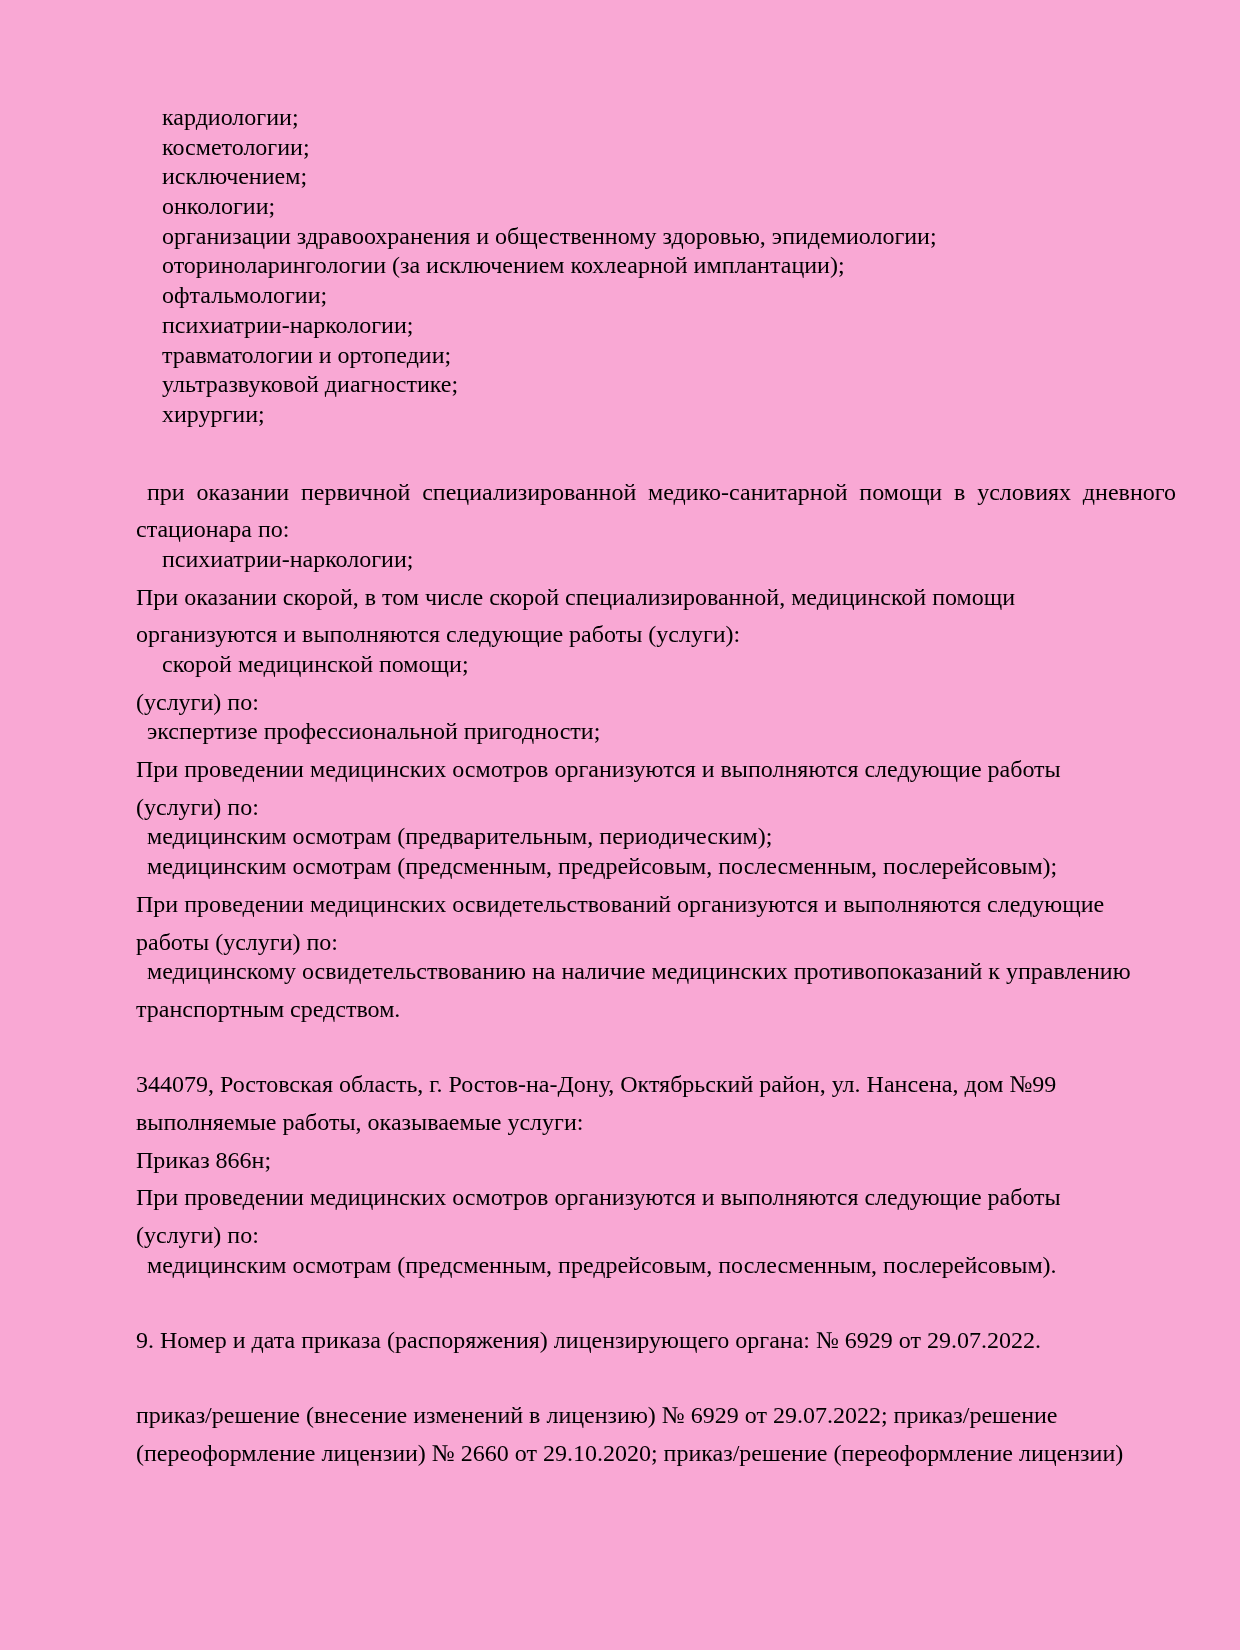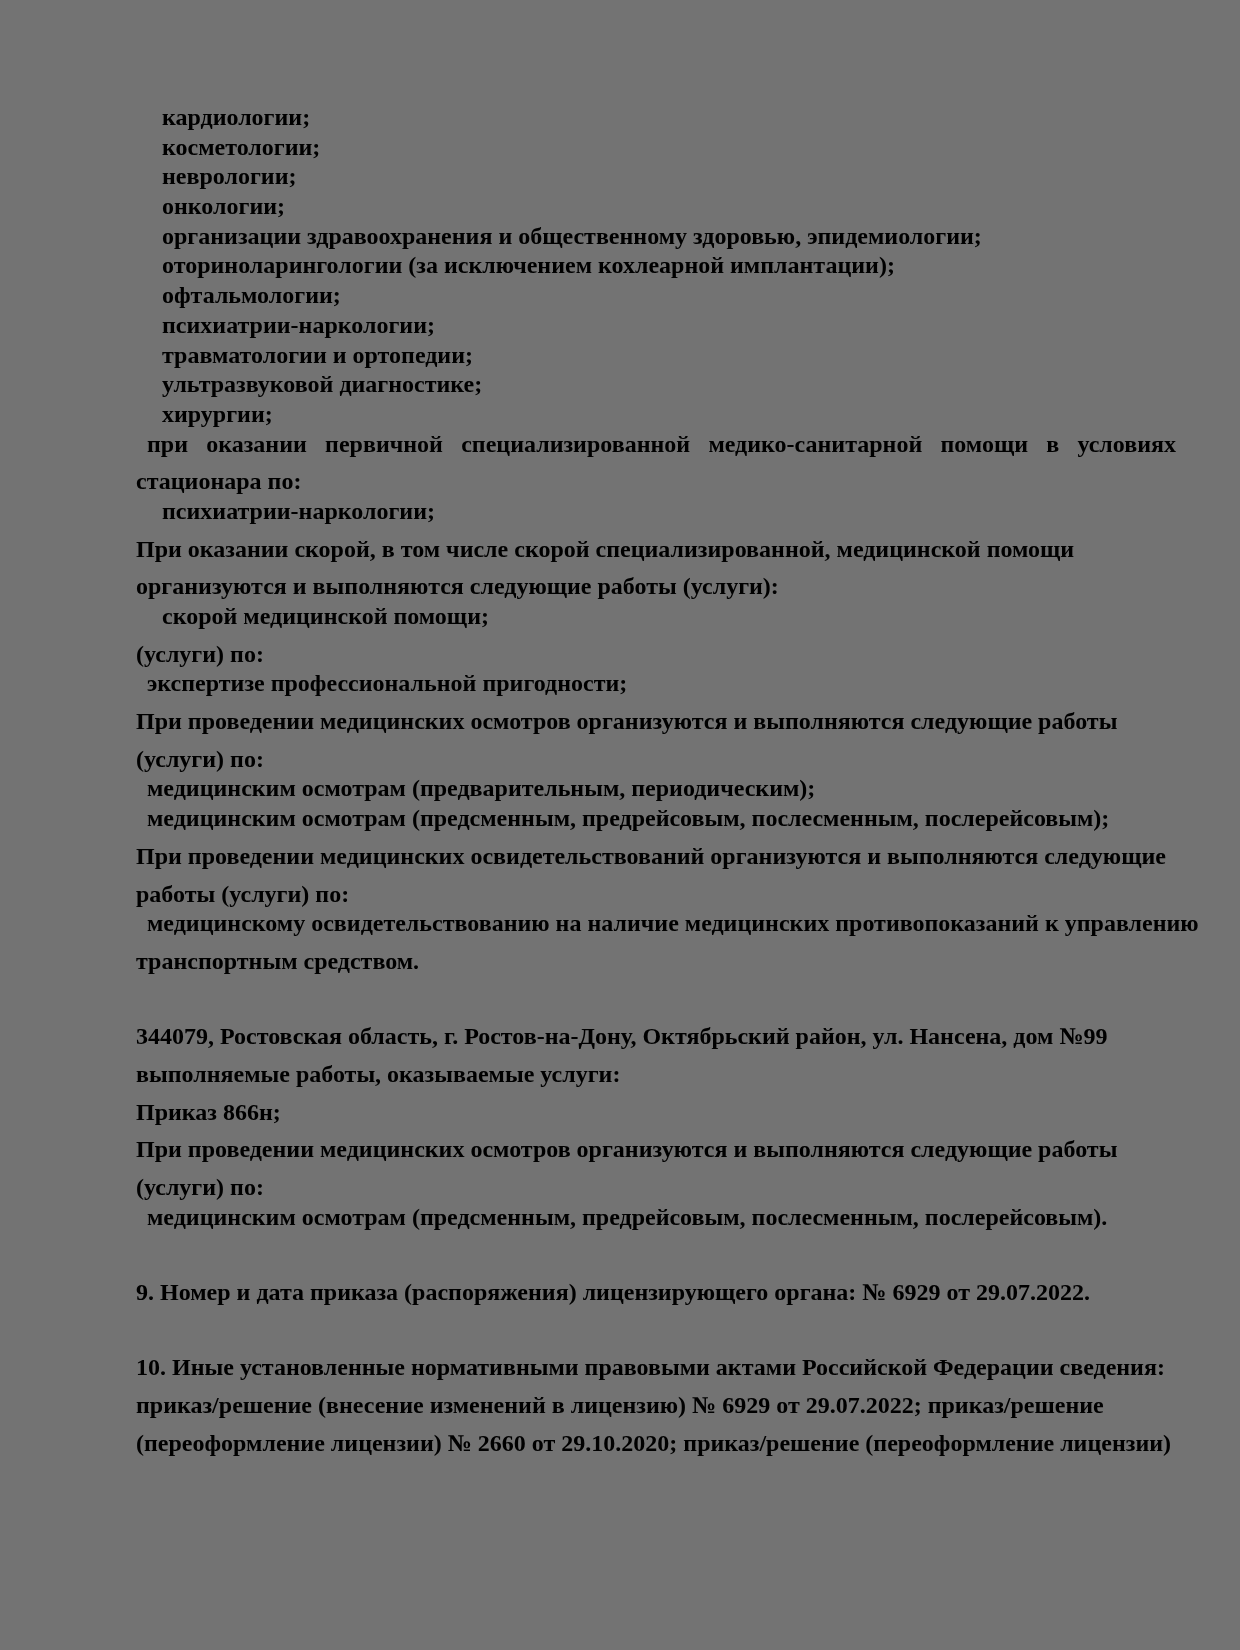--- a/index.html
+++ b/index.html
@@ -4,25 +4,24 @@
 <style>
   html, body {
     margin: 0;
     padding: 0;
     background: #ffffff;
   }
   .page {
     position: relative;
     width: 1240px;
     height: 1650px;
-    background: #737373;
+    background: #f9a8d4;
     overflow: hidden;
     font-family: "Liberation Serif", "DejaVu Serif", serif;
     color: #000000;
-    font-weight: bold;
   }
   .doc {
     position: absolute;
     left: 136px;
     top: 103px;
     width: 1040px;
   }
   .line {
     font-size: 24px;
     line-height: 29.7px;
@@ -31,31 +30,32 @@
     color: #000000;
   }
   .ind0 { padding-left: 0; margin-top: 8px; }
   .ind1 { padding-left: 11px; }
   .ind2 { padding-left: 26px; }
   .stretch {
     white-space: normal;
     text-align: justify;
     text-align-last: justify;
     overflow: hidden;
+    margin-top: 48px;
   }
   .blank {  }
 </style>
 </head>
 <body>
 
 <div class="page">
   <div class="doc">
       <div class="line ind2">кардиологии;</div>
       <div class="line ind2">косметологии;</div>
-      <div class="line ind2">неврологии;</div>
+      <div class="line ind2">исключением;</div>
       <div class="line ind2">онкологии;</div>
       <div class="line ind2">организации здравоохранения и общественному здоровью, эпидемиологии;</div>
       <div class="line ind2">оториноларингологии (за исключением кохлеарной имплантации);</div>
       <div class="line ind2">офтальмологии;</div>
       <div class="line ind2">психиатрии-наркологии;</div>
       <div class="line ind2">травматологии и ортопедии;</div>
       <div class="line ind2">ультразвуковой диагностике;</div>
       <div class="line ind2">хирургии;</div>
       <div class="line ind1 stretch">при оказании первичной специализированной медико-санитарной помощи в условиях дневного</div>
       <div class="line ind0">стационара по:</div>
@@ -76,17 +76,16 @@
       <div class="line ind0 blank"></div>
       <div class="line ind0">344079, Ростовская область, г. Ростов-на-Дону, Октябрьский район, ул. Нансена, дом №99</div>
       <div class="line ind0">выполняемые работы, оказываемые услуги:</div>
       <div class="line ind0">Приказ 866н;</div>
       <div class="line ind0">При проведении медицинских осмотров организуются и выполняются следующие работы</div>
       <div class="line ind0">(услуги) по:</div>
       <div class="line ind1">медицинским осмотрам (предсменным, предрейсовым, послесменным, послерейсовым).</div>
       <div class="line ind0 blank"></div>
       <div class="line ind0">9. Номер и дата приказа (распоряжения) лицензирующего органа: № 6929 от 29.07.2022.</div>
       <div class="line ind0 blank"></div>
-      <div class="line ind0">10. Иные установленные нормативными правовыми актами Российской Федерации сведения:</div>
       <div class="line ind0">приказ/решение (внесение изменений в лицензию) № 6929 от 29.07.2022; приказ/решение</div>
       <div class="line ind0">(переоформление лицензии) № 2660 от 29.10.2020; приказ/решение (переоформление лицензии)</div>
     </div>
 </div>
 
 </body></html>

